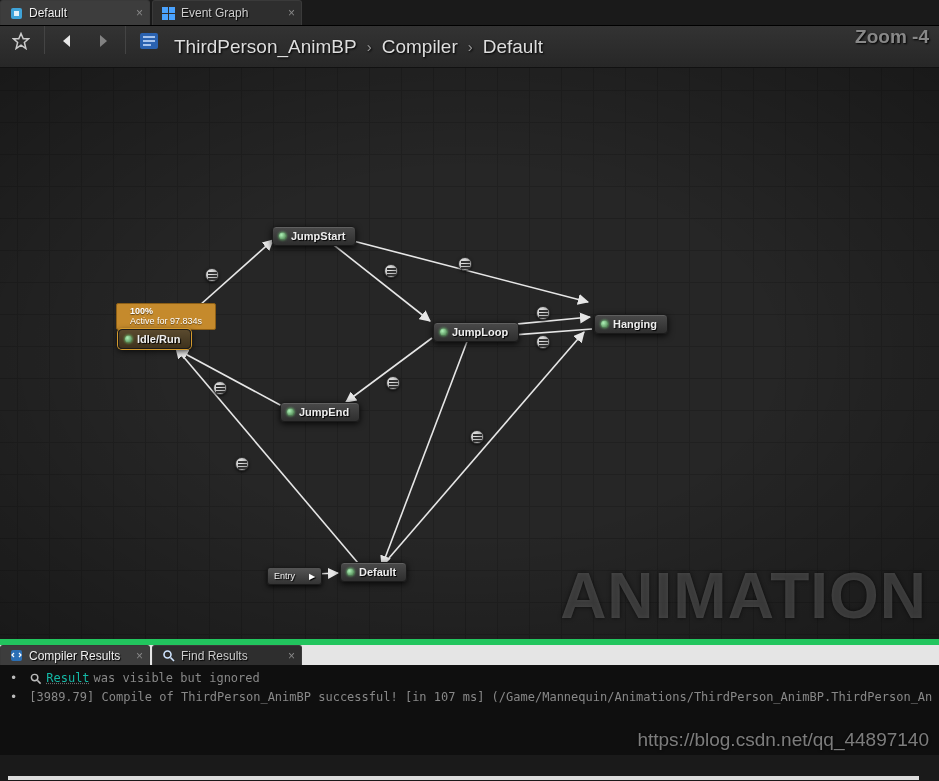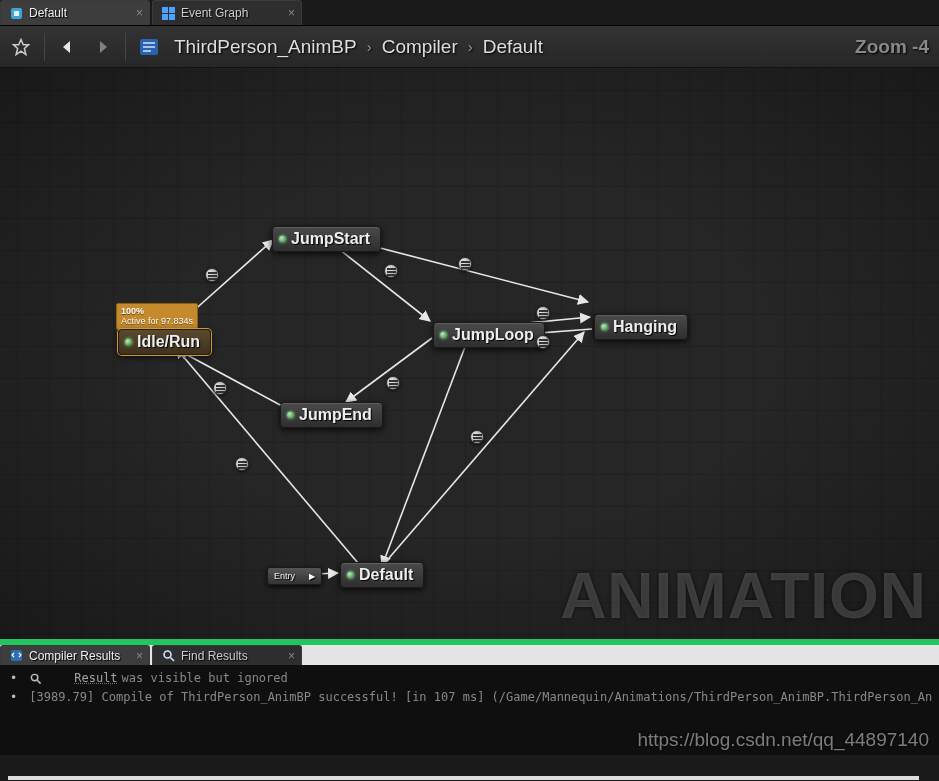--- a/index.html
+++ b/index.html
@@ -40,21 +40,20 @@
       position: absolute; right: 6px; color:#888; font-size:12px; line-height:1;
     }
     .tab-label { text-shadow: 1px 1px 1px #000; }
     .tab.active .tab-label{ color:#eee; }
     
     .toolbar {
       height: 42px;
       background: linear-gradient(#333, #272727);
       border-bottom: 1px solid #111;
       display:flex;
-      align-items:center;
       padding:0 6px;
       gap:4px;
       position:relative;
     }
     .tool-btn {
       width:30px; height:30px;
       display:flex; align-items:center; justify-content:center;
       border-radius:3px;
       color:#ccc;
     }
@@ -97,21 +96,21 @@
       text-shadow:0 0 4px rgba(0,0,0,.6);
       pointer-events:none;
     }
     svg.wires{ position:absolute; inset:0; pointer-events:none; }
     .node{
       position:absolute;
       background:linear-gradient(#4a4a4a,#2e2e2e);
       border:1px solid #1a1a1a;
       border-radius:4px;
       box-shadow:0 2px 6px rgba(0,0,0,.8), inset 0 1px 0 rgba(255,255,255,.12);
-      font-size:16px; font-weight:600; color:#eee;
+      font-size:11px; font-weight:600; color:#eee;
       padding:3px 10px 3px 18px;
       white-space:nowrap;
       text-shadow:1px 1px 1px #000;
     }
     .node.highlight{
       background:linear-gradient(#5a4a2e,#3e321d);
       box-shadow:0 0 0 1px #d49a2d, 0 2px 6px rgba(0,0,0,.8);
     }
     .node .dot{
       position:absolute; left:6px; top:50%; transform:translateY(-50%);
@@ -119,21 +118,21 @@
       background:radial-gradient(circle at 35% 35%, #aef3b7, #3c6f3f);
       box-shadow:0 0 3px #7dff8a;
     }
     .tooltip{
       position:absolute;
       background:#c58a2c;
       border:1px solid #8c5f17;
       border-radius:2px;
       font-size:9px; line-height:1.15;
       color:#fff;
-      padding:2px 4px;
+      padding:2px 13px;
       text-shadow:0 1px 1px rgba(0,0,0,.5);
     }
     .tooltip div:first-child{font-weight:700;}
     .entry-node{
       position:absolute;
       background:linear-gradient(#555,#333);
       border:1px solid #1a1a1a;
       border-radius:3px;
       font-size:9px; color:#eee;
       padding:3px 6px 3px 6px;
@@ -165,21 +164,21 @@
       height:90px;
       background:#0f0f0f;
       font-family:Consolas, monospace;
       font-size:12px;
       color:#bbb;
       padding:4px 6px;
     }
     .log-line{ display:flex; align-items:center; gap:4px; line-height:1.6;}
     .log-bullet{ color:#bbb; padding:0 8px 0 4px;}
     .log-icon{ width:13px; height:13px; display:inline-flex; align-items:center; justify-content:center;}
-    .log-result{ color:#a3a3a3; text-decoration:underline dotted #6a6a6a;margin-left:28px;}
+    .log-result{ color:#14b8a6; text-decoration:underline dotted #6a6a6a;}
     .log-dim{ color:#888;}
     .watermark-url{
       position:absolute; right:10px; bottom:30px;
       color:rgba(220,220,220,.55); font-size:19px;
       text-shadow:0 0 3px #000;
     }
     .footer-bar{
       position:absolute; left:0; right:0; bottom:0;
       height:5px; display:flex;
     }

